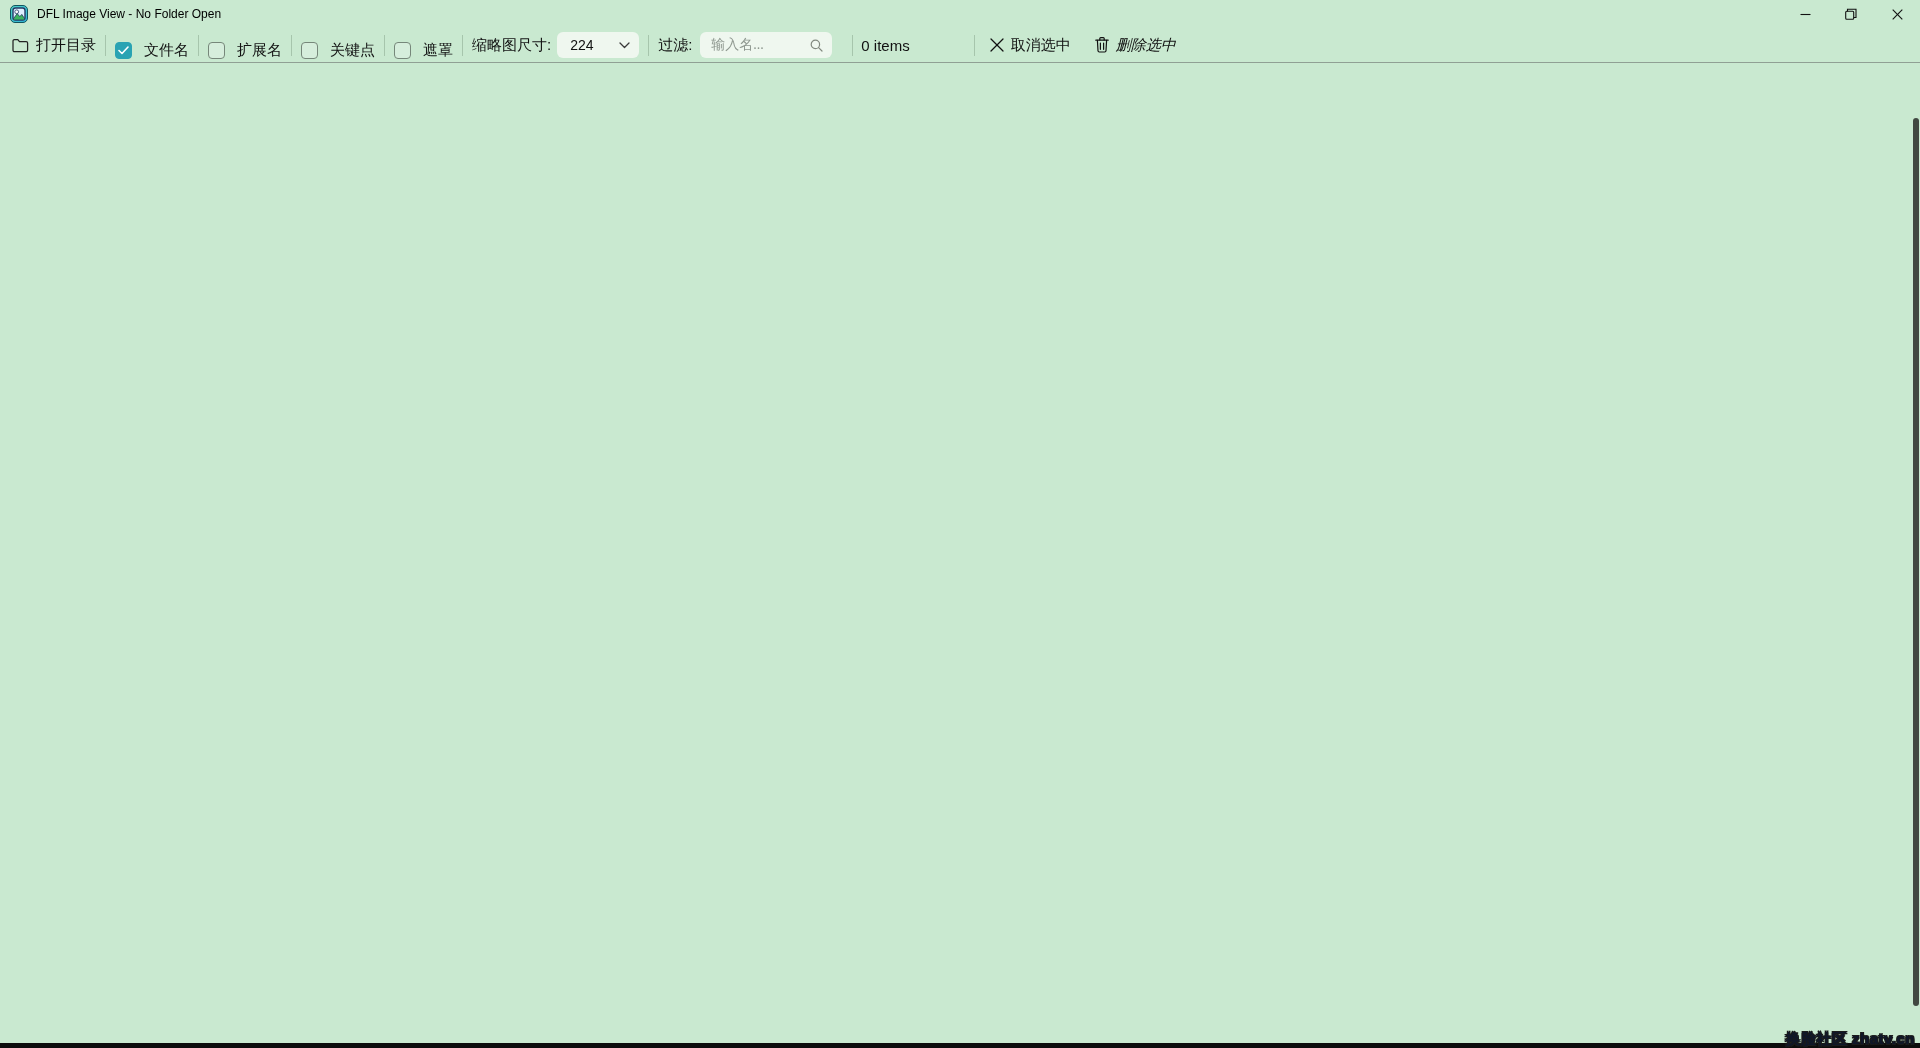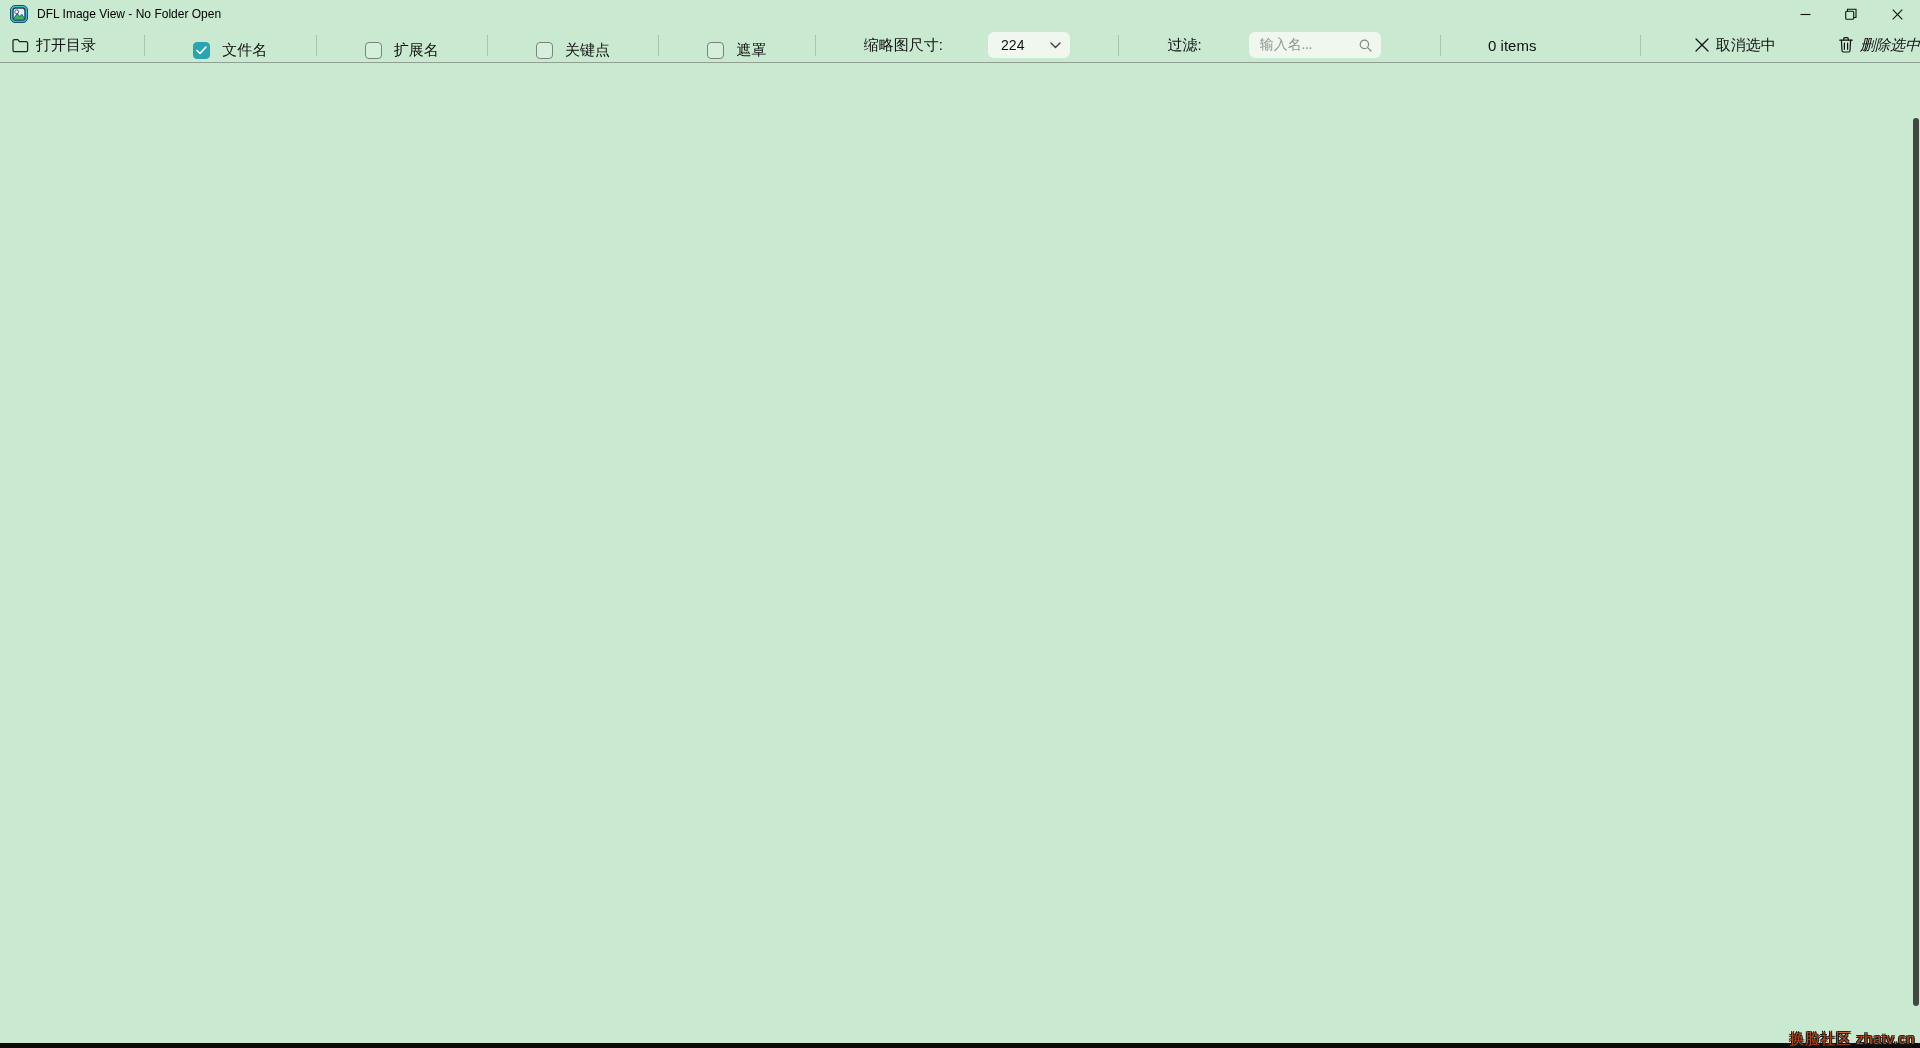--- a/index.html
+++ b/index.html
@@ -36,21 +36,20 @@
   }
   
   .toolbar {
     height: 35px;
     display: flex;
     align-items: center;
     padding: 0 0 0 12px;
     border-bottom: 1px solid #90a094;
     font-size: 15px;
     white-space: nowrap;
-    justify-content: space-between;
   }
   .tb-btn {
     display: flex; align-items: center;
     background: transparent; border: none;
     font-family: inherit; font-size: 15px; color: #111;
     cursor: default; padding: 0;
   }
   .tb-btn .ico { margin-right: 7px; display:flex; align-items:center; }
   .sep {
     width: 1px; height: 21px;
@@ -122,22 +121,22 @@
   .bottom-bar {
     position: absolute;
     left: 0; bottom: 0;
     width: 100%; height: 5px;
     background: #0c0c0c;
   }
   .watermark {
     position: absolute;
     right: 5px; bottom: -1px;
     font-size: 15px;
-    font-weight: normal;
-    color: #c2410c;
+    font-weight: bold;
+    color: #0f172a;
     text-shadow: -1px -1px 0 #1b1b1b, 1px -1px 0 #1b1b1b,
                  -1px 1px 0 #1b1b1b, 1px 1px 0 #1b1b1b;
     z-index: 5;
     letter-spacing: 0.5px;
   }
 </style>
 </head>
 <body>
 
 <div class="titlebar">

